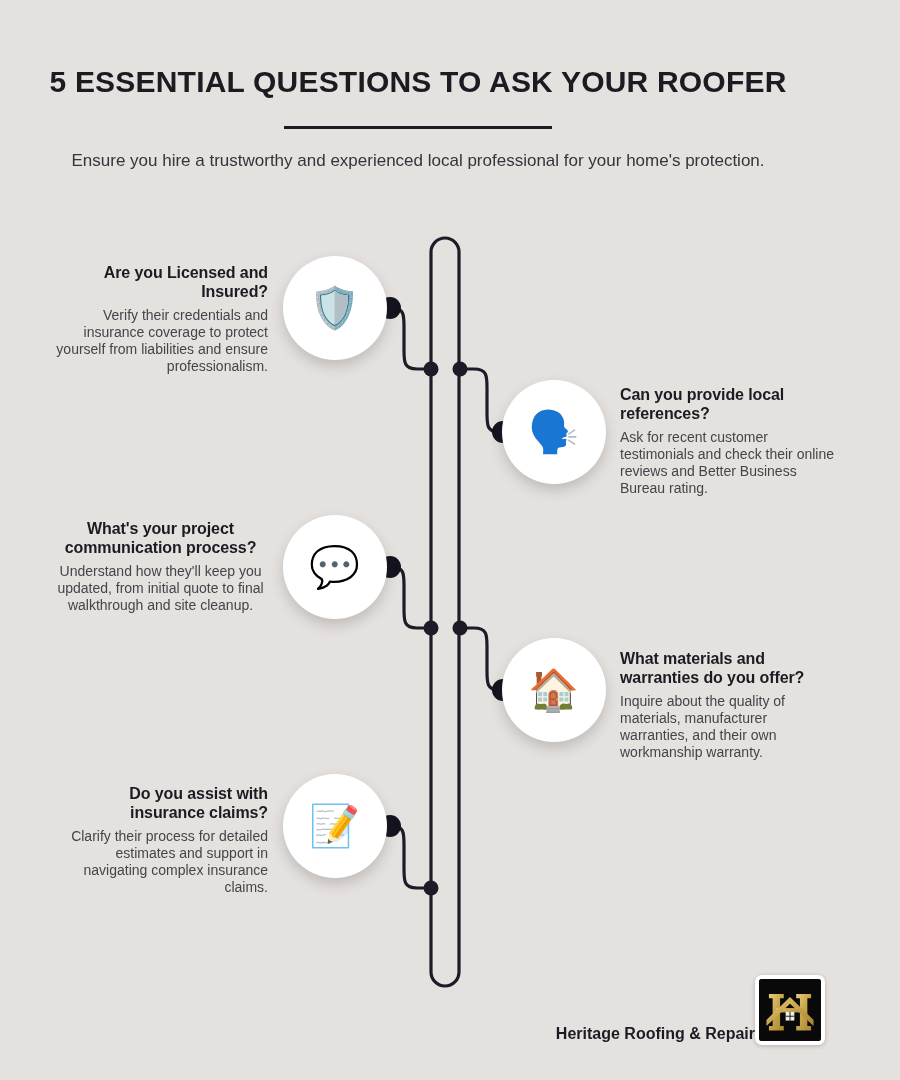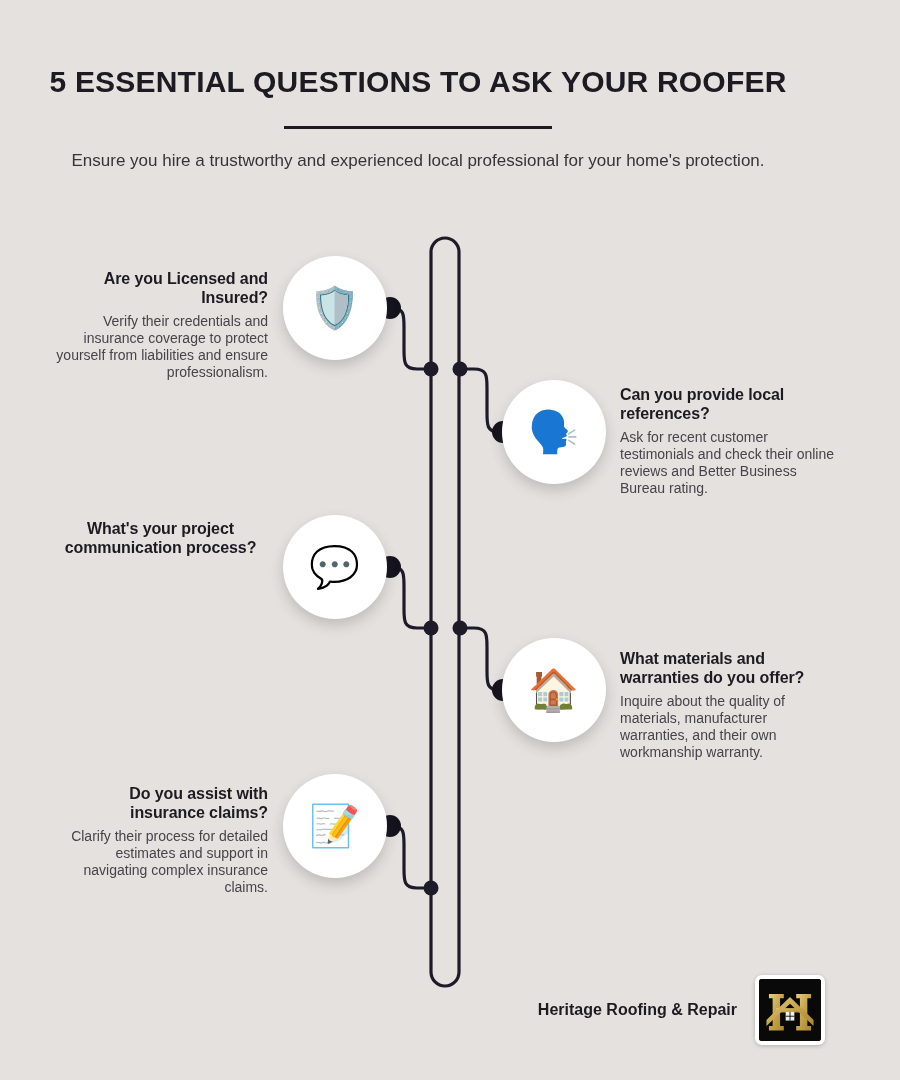--- a/index.html
+++ b/index.html
@@ -95,23 +95,22 @@
     font-weight: 400;
   }
 
   
   .footer {
     position: absolute;
     left: 480px;
     top: 975px;
     width: 345px;
     display: flex;
-    align-items: center;
+    align-items: flex-end;
     justify-content: flex-end;
-    gap: 18px;
   }
   .footer-text { text-align: right; }
   .brand-name {
     margin: 0;
     font-size: 16px;
     font-weight: 700;
     color: #1c1b22;
     line-height: 22px;
   }
   .brand-url {
@@ -171,21 +170,21 @@
   <circle cx="503" cy="432" r="11" fill="#14121d"></circle>
   <circle cx="390" cy="567" r="11" fill="#14121d"></circle>
   <circle cx="503" cy="690" r="11" fill="#14121d"></circle>
   <circle cx="390" cy="826" r="11" fill="#14121d"></circle>
 </svg>
 
 <div class="item">
   <div class="icon-circle" style="left:283px; top:256px;">
     <span class="icon-glyph">🛡️</span>
   </div>
-  <div class="text-block text-left" style="left:53px; top:269px;">
+  <div class="text-block text-left" style="left:53px; top:263px;">
     <h2 class="q-heading">Are you Licensed and Insured?</h2>
     <p class="q-body">Verify their credentials and insurance coverage to protect yourself from liabilities and ensure professionalism.</p>
   </div>
 </div>
 
 <div class="item">
   <div class="icon-circle" style="left:502px; top:380px;">
     <span class="icon-glyph">🗣️</span>
   </div>
   <div class="text-block text-right" style="left:620px; top:385px;">
@@ -193,20 +192,21 @@
     <p class="q-body">Ask for recent customer testimonials and check their online reviews and Better Business Bureau rating.</p>
   </div>
 </div>
 
 <div class="item">
   <div class="icon-circle" style="left:283px; top:515px;">
     <span class="icon-glyph">💬</span>
   </div>
   <div class="text-block text-left" style="left:53px; top:519px;text-align:center;">
     <h2 class="q-heading">What's your project communication process?</h2>
+    <p class="q-body">Understand how they'll keep you updated, from initial quote to final walkthrough and site cleanup.</p>
   </div>
 </div>
 
 <div class="item">
   <div class="icon-circle" style="left:502px; top:638px;">
     <span class="icon-glyph">🏠</span>
   </div>
   <div class="text-block text-right" style="left:620px; top:649px;">
     <h2 class="q-heading">What materials and warranties do you offer?</h2>
     <p class="q-body">Inquire about the quality of materials, manufacturer warranties, and their own workmanship warranty.</p>

